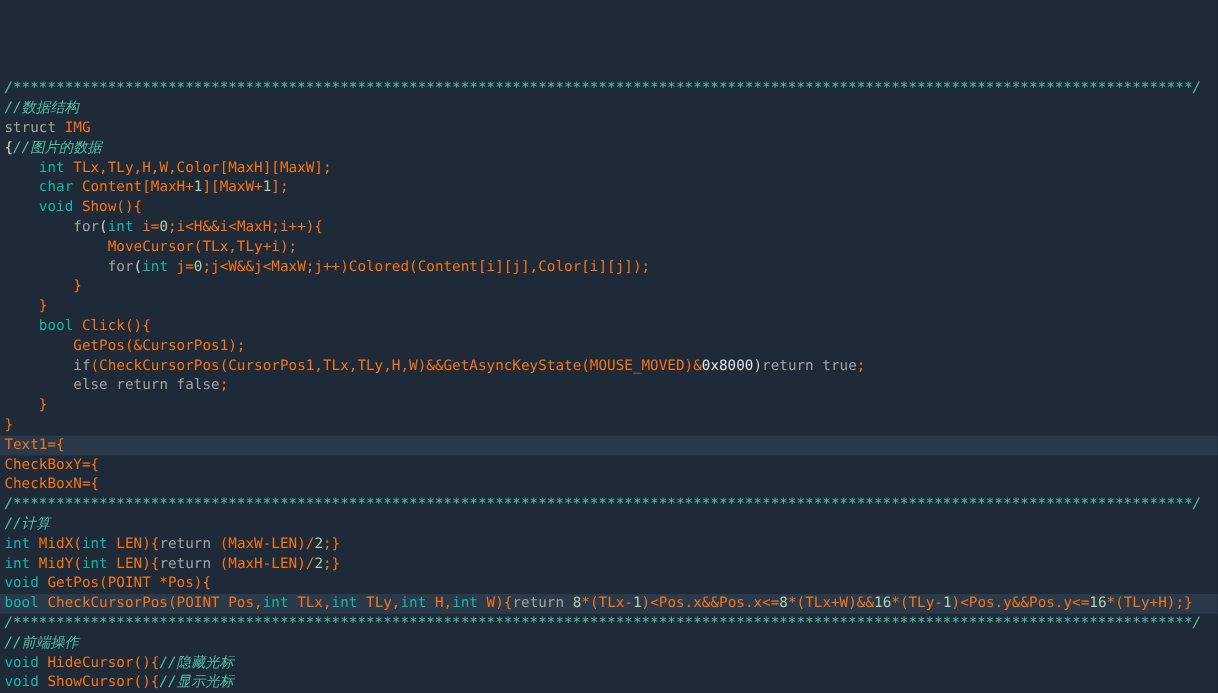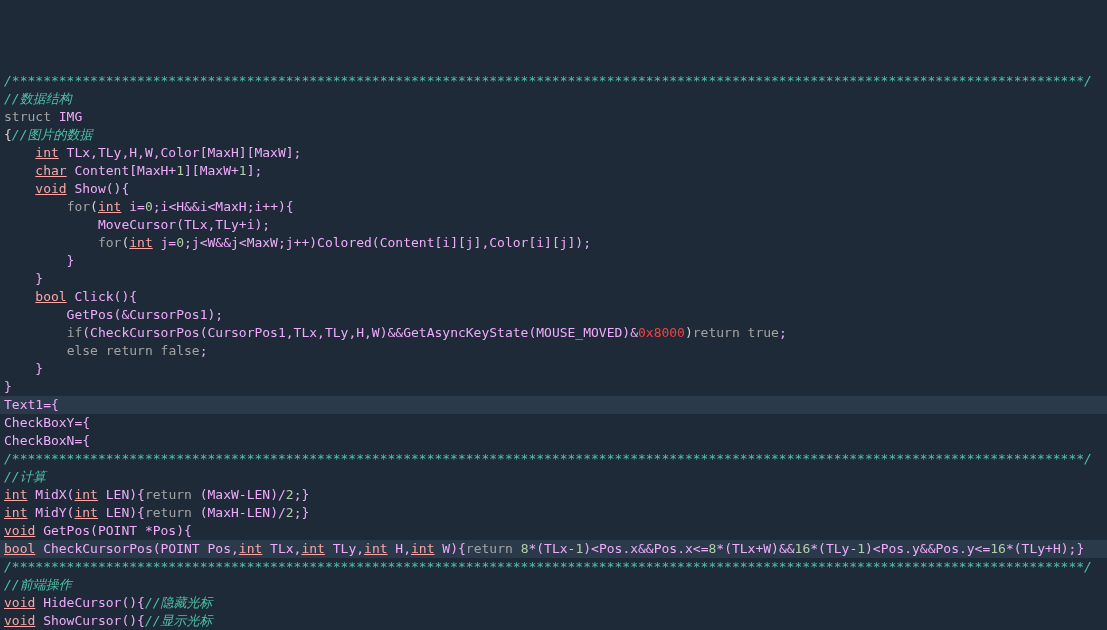--- a/index.html
+++ b/index.html
@@ -10,26 +10,26 @@
   line-height: 18px;
   color: #d4d4d4;
   width: 1107px;
   height: 630px;
   overflow: hidden;
   white-space: pre;
 }
 .line { padding-left: 4px; }
 .comment { color: #4fc1a6; font-style: italic; }
 .keyword { color: #a3a3a3; }
-.type { color: #fca5a5; text-decoration: underline; }
+.type { color: #14b8a6; }
 .number { color: #b5cea8; }
-.hex { color: #ef4444; }
+.hex { color: #e5e5e5; }
 .op { color: #d4d4d4; }
 .paren { color: #d4d4d4; }
-.ident { color: #f0abfc; }
+.ident { color: #f97316; }
 .hl-line { background: #2a3a4a; }
 </style>
 </head>
 <body>
 
 
 
 <div id="editor"><div class="line"><span class="comment">/*****************************************************************************************************************************************/</span></div><div class="line"><span class="comment">//数据结构</span></div><div class="line"><span class="keyword">struct</span><span class="ident"> IMG</span></div><div class="line"><span class="paren">{</span><span class="comment">//图片的数据</span></div><div class="line"><span class="op">    </span><span class="type">int</span><span class="ident"> TLx,TLy,H,W,Color[MaxH][MaxW];</span></div><div class="line"><span class="op">    </span><span class="type">char</span><span class="ident"> Content[MaxH+</span><span class="number">1</span><span class="ident">][MaxW+</span><span class="number">1</span><span class="ident">];</span></div><div class="line"><span class="op">    </span><span class="type">void</span><span class="ident"> Show(){</span></div><div class="line"><span class="op">        </span><span class="keyword">for</span><span class="paren">(</span><span class="type">int</span><span class="ident"> i=</span><span class="number">0</span><span class="ident">;i&lt;H&amp;&amp;i&lt;MaxH;i++){</span></div><div class="line"><span class="ident">            MoveCursor(TLx,TLy+i);</span></div><div class="line"><span class="op">            </span><span class="keyword">for</span><span class="paren">(</span><span class="type">int</span><span class="ident"> j=</span><span class="number">0</span><span class="ident">;j&lt;W&amp;&amp;j&lt;MaxW;j++)Colored(Content[i][j],Color[i][j]);</span></div><div class="line"><span class="ident">        }</span></div><div class="line"><span class="ident">    }</span></div><div class="line"><span class="op">    </span><span class="type">bool</span><span class="ident"> Click(){</span></div><div class="line"><span class="ident">        GetPos(&amp;CursorPos1);</span></div><div class="line"><span class="op">        </span><span class="keyword">if</span><span class="ident">(CheckCursorPos(CursorPos1,TLx,TLy,H,W)&amp;&amp;GetAsyncKeyState(MOUSE_MOVED)&amp;</span><span class="hex">0x8000</span><span class="paren">)</span><span class="keyword">return</span><span class="op"> </span><span class="keyword">true</span><span class="ident">;</span></div><div class="line"><span class="op">        </span><span class="keyword">else</span><span class="op"> </span><span class="keyword">return</span><span class="op"> </span><span class="keyword">false</span><span class="ident">;</span></div><div class="line"><span class="ident">    }</span></div><div class="line"><span class="ident">}</span></div><div class="line hl-line"><span class="ident">Text1={</span></div><div class="line"><span class="ident">CheckBoxY={</span></div><div class="line"><span class="ident">CheckBoxN={</span></div><div class="line"><span class="comment">/*****************************************************************************************************************************************/</span></div><div class="line"><span class="comment">//计算</span></div><div class="line"><span class="type">int</span><span class="ident"> MidX(</span><span class="type">int</span><span class="ident"> LEN){</span><span class="keyword">return</span><span class="ident"> (MaxW-LEN)/</span><span class="number">2</span><span class="ident">;}</span></div><div class="line"><span class="type">int</span><span class="ident"> MidY(</span><span class="type">int</span><span class="ident"> LEN){</span><span class="keyword">return</span><span class="ident"> (MaxH-LEN)/</span><span class="number">2</span><span class="ident">;}</span></div><div class="line"><span class="type">void</span><span class="ident"> GetPos(POINT *Pos){</span></div><div class="line hl-line"><span class="type">bool</span><span class="ident"> CheckCursorPos(POINT Pos,</span><span class="type">int</span><span class="ident"> TLx,</span><span class="type">int</span><span class="ident"> TLy,</span><span class="type">int</span><span class="ident"> H,</span><span class="type">int</span><span class="ident"> W){</span><span class="keyword">return</span><span class="op"> </span><span class="number">8</span><span class="ident">*(TLx-</span><span class="number">1</span><span class="ident">)&lt;Pos.x&amp;&amp;Pos.x&lt;=</span><span class="number">8</span><span class="ident">*(TLx+W)&amp;&amp;</span><span class="number">16</span><span class="ident">*(TLy-</span><span class="number">1</span><span class="ident">)&lt;Pos.y&amp;&amp;Pos.y&lt;=</span><span class="number">16</span><span class="ident">*(TLy+H);}</span></div><div class="line"><span class="comment">/*****************************************************************************************************************************************/</span></div><div class="line"><span class="comment">//前端操作</span></div><div class="line"><span class="type">void</span><span class="ident"> HideCursor(){</span><span class="comment">//隐藏光标</span></div><div class="line"><span class="type">void</span><span class="ident"> ShowCursor(){</span><span class="comment">//显示光标</span></div></div>
 
 

